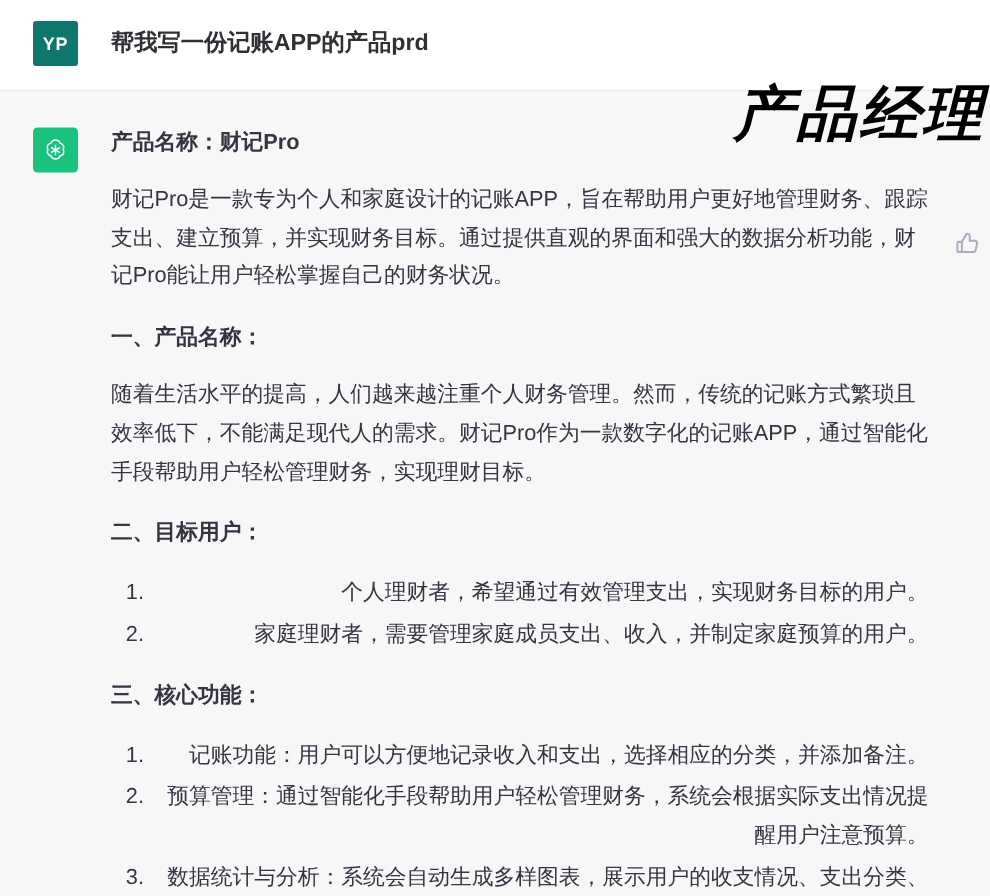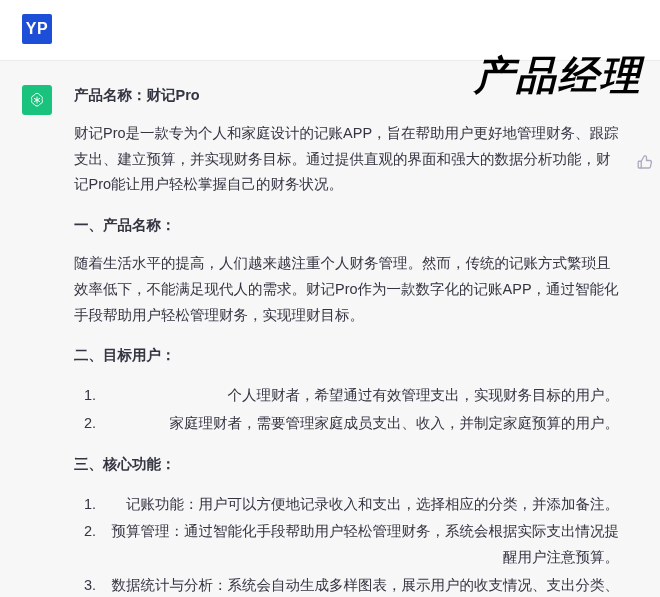--- a/index.html
+++ b/index.html
@@ -25,23 +25,23 @@
     display: flex;
     align-items: flex-start;
     padding: 14px 18px 16px 22px;
     background: #ffffff;
     border-bottom: 1px solid #ececec;
   }
   .avatar-user {
     width: 30px;
     height: 30px;
     flex: 0 0 30px;
-    background: #1d4ed8;
+    background: #0f766e;
     color: #ffffff;
-    font-size: 16px;
+    font-size: 12px;
     font-weight: bold;
     display: flex;
     align-items: center;
     justify-content: center;
     border-radius: 2px;
     letter-spacing: 0.5px;
   }
   .user-text {
     margin-left: 22px;
     font-size: 15.5px;
@@ -95,21 +95,21 @@
     text-align: right;
   }
   ol.list li {
     margin-bottom: 2px;
     padding-left: 4px;
   }
 
   
   .watermark {
     position: absolute;
-    right: 18px;
+    right: 3px;
     top: 48px;
     font-family: "DejaVu Sans", sans-serif;
     font-size: 40px;
     font-weight: 700;
     font-style: italic;
     color: #000000;
     letter-spacing: 2px;
     z-index: 5;
     white-space: nowrap;
   }
@@ -127,20 +127,21 @@
 </style>
 </head>
 <body>
 
 <div class="page">
 
   <div class="watermark">产品经理</div>
 
   <div class="user-row">
     <div class="avatar-user">YP</div>
+    <div class="user-text">帮我写一份记账APP的产品prd</div>
   </div>
 
   <div class="assistant-row">
     <div class="avatar-assistant">
       <svg width="18" height="18" viewBox="0 0 24 24" fill="none" stroke="#ffffff" stroke-width="1.3">
         <path d="M12 3.2c-1.9 0-3.5 1.2-4.1 2.9-1.8.2-3.2 1.7-3.2 3.6 0 .7.2 1.4.6 2-.9 1.5-.6 3.5.8 4.6.5.4 1.2.7 1.8.8.6 1.7 2.2 2.9 4.1 2.9s3.5-1.2 4.1-2.9c1.8-.2 3.2-1.7 3.2-3.6 0-.7-.2-1.4-.6-2 .9-1.5.6-3.5-.8-4.6-.5-.4-1.2-.7-1.8-.8-.6-1.7-2.2-2.9-4.1-2.9z"></path>
         <path d="M12 7.4v9.2M8 9.6l8 4.8M16 9.6l-8 4.8"></path>
       </svg>
     </div>
 

